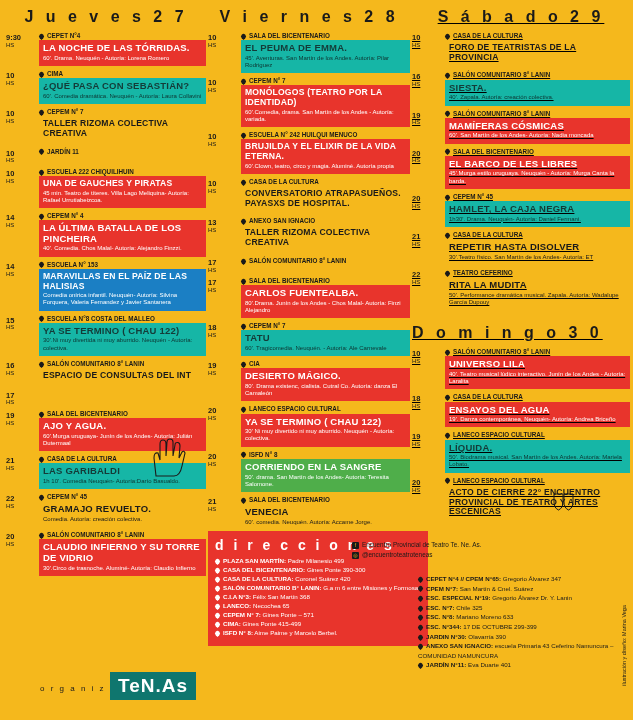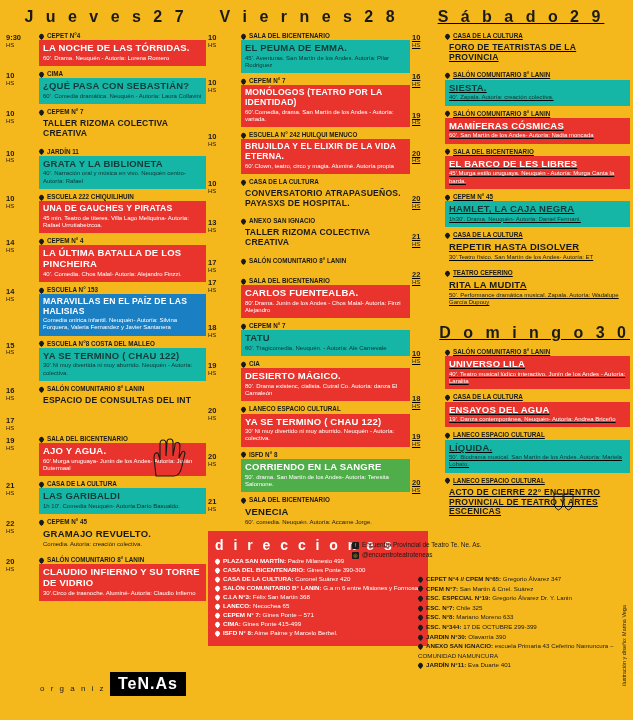--- a/index.html
+++ b/index.html
@@ -68,21 +68,21 @@
   .c-teal{background:#16b6a6;color:#143b38;}
   .c-teal .desc{color:#0e3431;}
   .c-blue{background:#1b7fc4;color:#ffffff;}
   .c-blue .desc{color:#ffffff;}
   .c-plain{background:transparent;color:#1a1a1a;}
   .c-plain .desc{color:#1a1a1a;}
   .c-green{background:#4fae4a;color:#ffffff;}
   .c-green .desc{color:#ffffff;}
 
   .sunhead{
-    text-align:right;font-size:16px;font-weight:bold;letter-spacing:4px;
+    text-align:left;font-size:16px;font-weight:bold;letter-spacing:4px;
     color:#1a1a1a;padding:10px 0 6px 0;
   }
 
   
   .dir{
     position:absolute;left:208px;top:531px;width:206px;
     background:#e8342c;color:#fff;padding:6px 7px 8px 7px;
   }
   .dir h2{
     margin:0 0 4px 0;font-size:14px;letter-spacing:3px;font-weight:bold;text-align:left;
@@ -102,22 +102,22 @@
   .social{
     position:absolute;left:352px;top:540px;font-size:6.4px;color:#1a1a1a;line-height:1.5;
   }
   .social .ic{display:inline-block;width:7px;height:7px;background:#1a1a1a;color:#f5b81c;
     font-size:5px;text-align:center;line-height:7px;margin-right:3px;border-radius:1px;}
 
   .organiza{
     position:absolute;left:40px;top:684px;font-size:8px;letter-spacing:2px;color:#1a1a1a;
   }
   .logo{
-    position:absolute;left:110px;top:672px;background:#000000;color:#fff;
-    font-size:16px;font-weight:bold;padding:3px 8px;letter-spacing:1px;
+    position:absolute;left:110px;top:672px;background:#0f766e;color:#fff;
+    font-size:19px;font-weight:bold;padding:3px 8px;letter-spacing:1px;
   }
   .credit{
     position:absolute;right:6px;bottom:34px;font-size:5.5px;color:#1a1a1a;
     writing-mode:vertical-rl;transform:rotate(180deg);
   }
   .mask-ico{
     position:absolute;right:8px;top:2px;width:18px;height:14px;
   }
   .hand{
     position:absolute;left:150px;top:438px;width:36px;height:40px;
@@ -164,24 +164,20 @@
                 <span class="title xs">TALLER RIZOMA COLECTIVA CREATIVA</span>
               </div>
             </div>
           </div>
         </div>
         <div class="entry">
           <div class="row">
             <div class="time"><span>10</span><span class="hs">HS</span></div>
             <div class="body">
               <div class="venue"><span class="pin dark"></span>JARDÍN 11</div>
-              <div class="card c-teal">
-                <span class="title sm">GRATA Y LA BIBLIONETA</span>
-                <span class="desc">40'. Narración oral y música en vivo. Neuquén centro- Autoría: Rafael</span>
-              </div>
             </div>
           </div>
         </div>
         <div class="entry">
           <div class="row">
             <div class="time"><span>10</span><span class="hs">HS</span></div>
             <div class="body">
               <div class="venue"><span class="pin dark"></span>ESCUELA 222 CHIQUILIHUIN</div>
               <div class="card c-red">
                 <span class="title xs">UNA DE GAUCHES Y PIRATAS</span>

